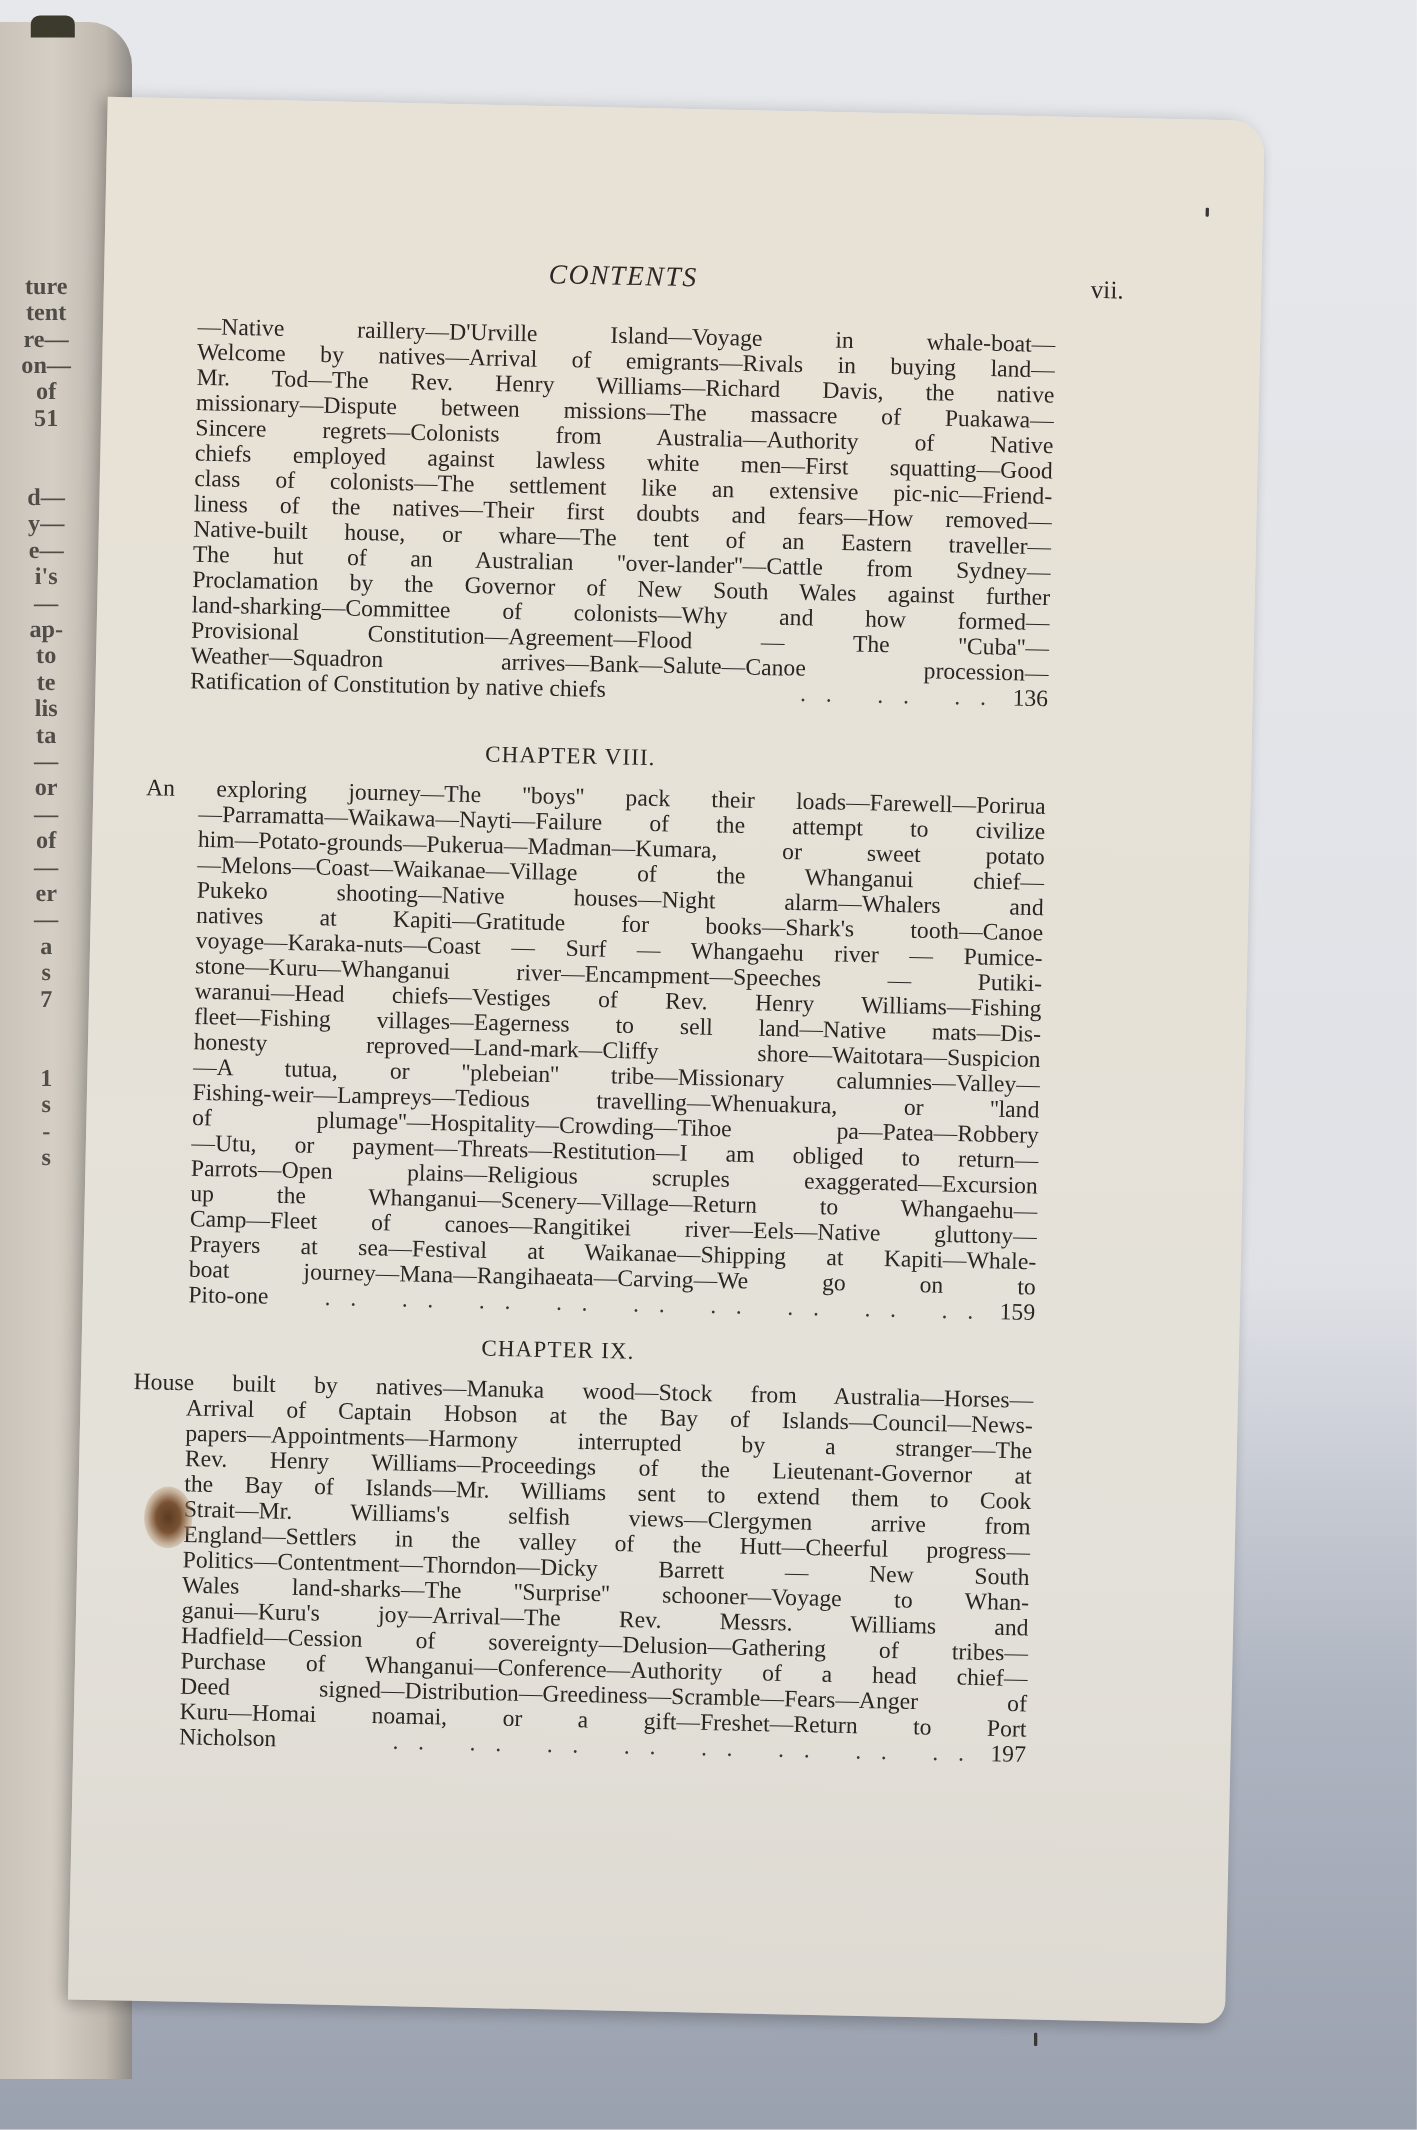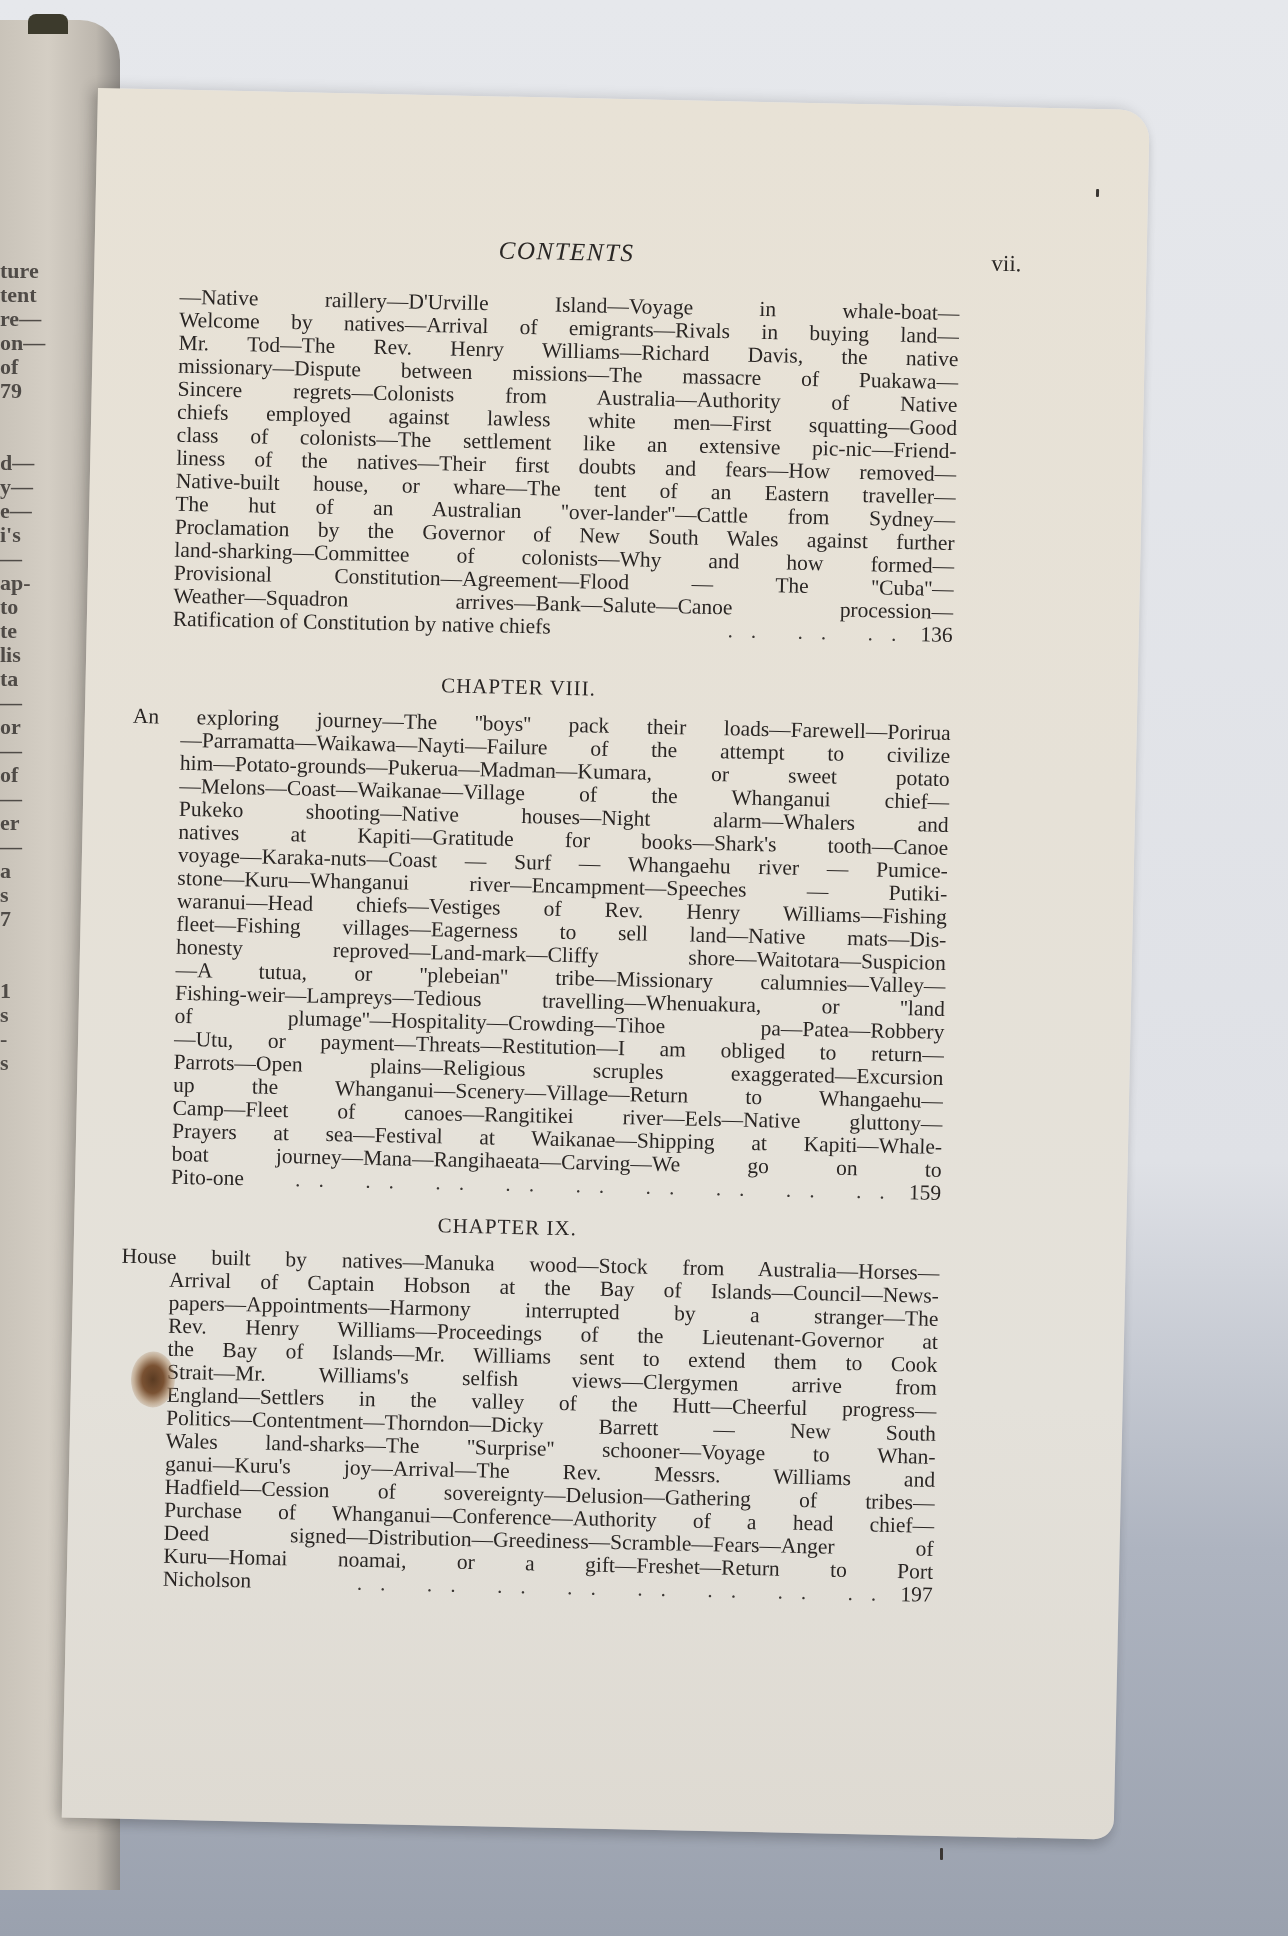--- a/index.html
+++ b/index.html
@@ -11,23 +11,23 @@
     .left-page {
       position: absolute; left: 0; top: 20px; width: 120px; height: 1870px;
       background: linear-gradient(90deg, #c9c3b9 0%, #d4cec4 40%, #bdb7ae 80%, #8f8b86 100%);
       border-top-right-radius: 40px 40px;
     }
     .left-page .spine-top {
       position: absolute; left: 28px; top: -6px; width: 40px; height: 20px;
       background: #3c3a2c; border-radius: 8px 8px 0 0;
     }
     .left-frag {
-      position: absolute; left: 0; top: 0; width: 60px; text-align: left;
+      position: absolute; left: 12px; top: 0; width: 60px; text-align: center;
       color: #3a3633; font-size: 22px; line-height: 24px; font-weight: bold;
-      opacity: 0.85; filter: blur(0.5px); margin-top: 11px;
+      opacity: 0.85; filter: blur(0.5px);
     }
     .page {
       position: absolute; left: 98px; top: 88px; width: 1052px; height: 1730px;
       background: linear-gradient(180deg, #e8e2d6 0%, #e6e1d7 40%, #e4e1da 75%, #dedad2 100%);
       border-top-right-radius: 30px;
       border-bottom-right-radius: 20px;
       transform: rotate(1.2deg);
       transform-origin: 0 0;
       box-shadow: -6px 0 14px rgba(0,0,0,0.18), 0 8px 10px rgba(0,0,0,0.10);
     }
@@ -70,21 +70,21 @@
 <body>
 
 <div class="left-page">
   <div class="spine-top"></div>
   <div class="left-frag" style="top:228px;" id="leftfrag">
       <div>ture</div>
       <div>tent</div>
       <div>re—</div>
       <div>on—</div>
       <div>of</div>
-      <div>79</div>
+      <div>51</div>
       <div>&nbsp;</div>
       <div>&nbsp;</div>
       <div>d—</div>
       <div>y—</div>
       <div>e—</div>
       <div>i's</div>
       <div>—</div>
       <div>ap-</div>
       <div>to</div>
       <div>te</div>

